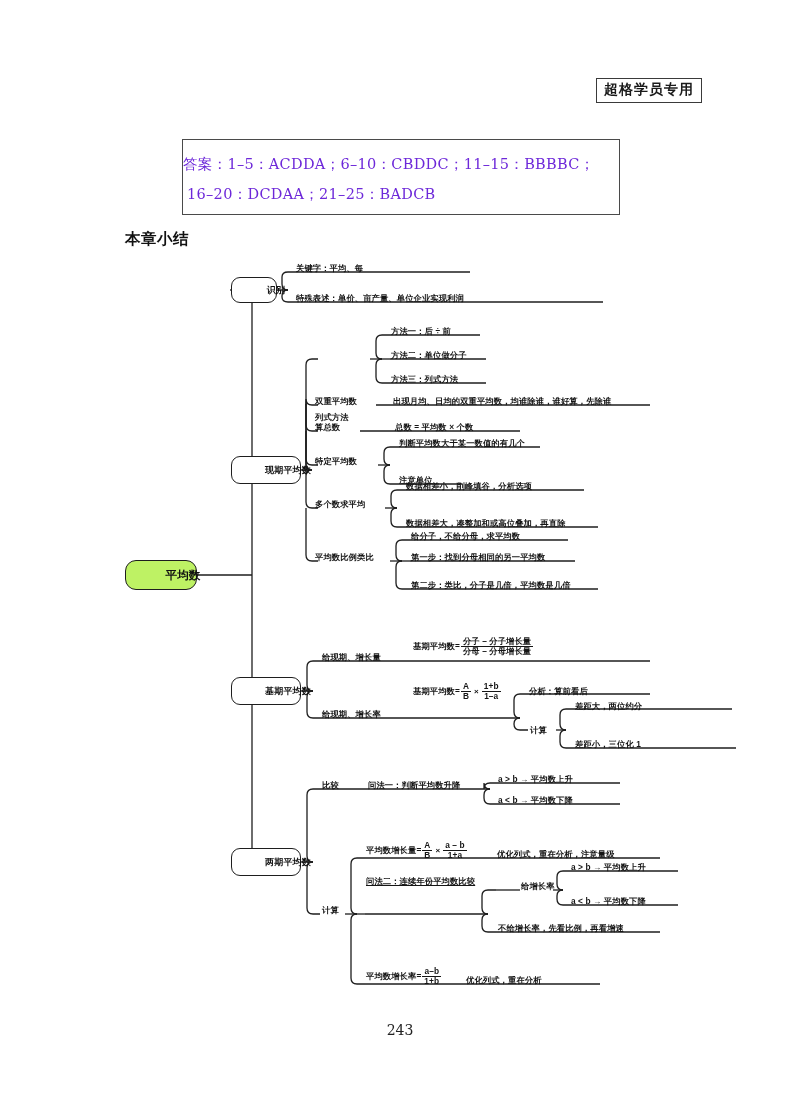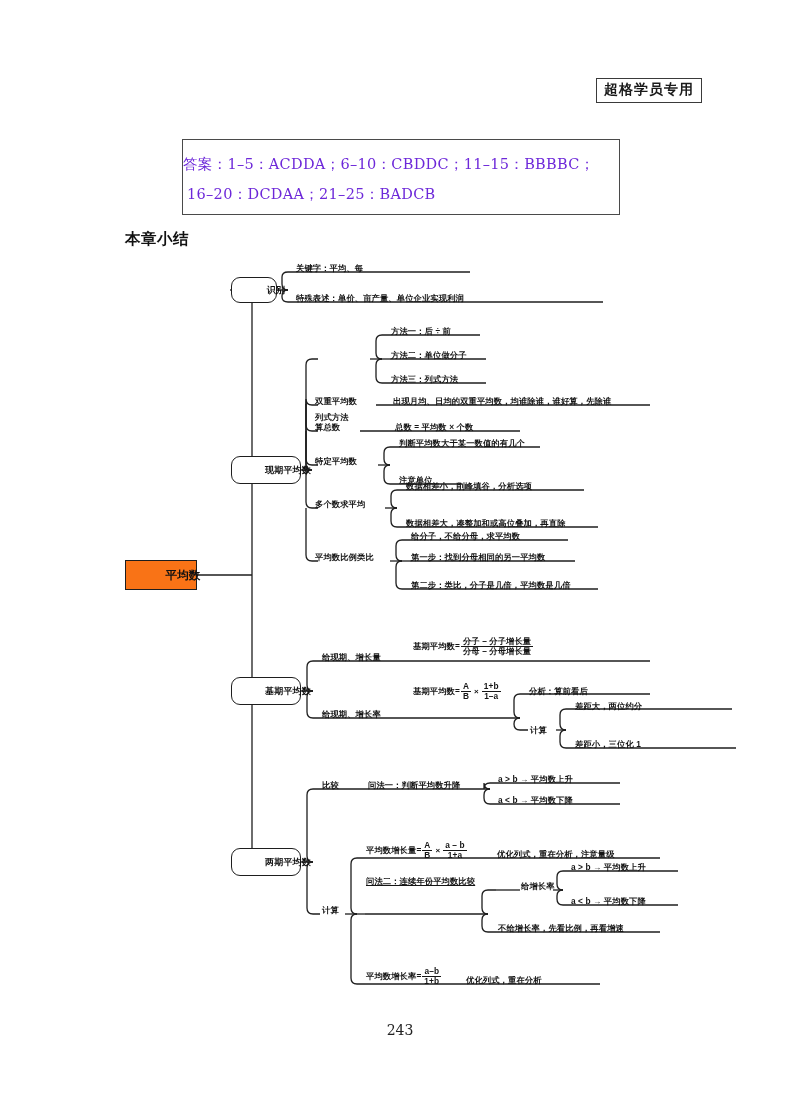--- a/index.html
+++ b/index.html
@@ -63,24 +63,24 @@
   .node {
     position: absolute;
     border: 1.4px solid #1e1e1e;
     border-radius: 9px;
     background: #ffffff;
     display: flex; align-items: center; justify-content: center;
     font-size: 9px; font-weight: 700; letter-spacing: .2px;
     color: #111; text-align: center; white-space: nowrap; padding-left: 44px;
   }
   .node.root {
-    background: #f97316;
+    background: #bef264;
     border: 1.4px solid #1e1e1e;
     font-size: 11.5px;
-    border-radius: 0;
+    border-radius: 11px;
   }
   
   .lbl {
     position: absolute;
     font-size: 8.3px; font-weight: 700; letter-spacing: .1px;
     color: #151515; white-space: nowrap; line-height: 11px;
   }
 
   
   .frac {

